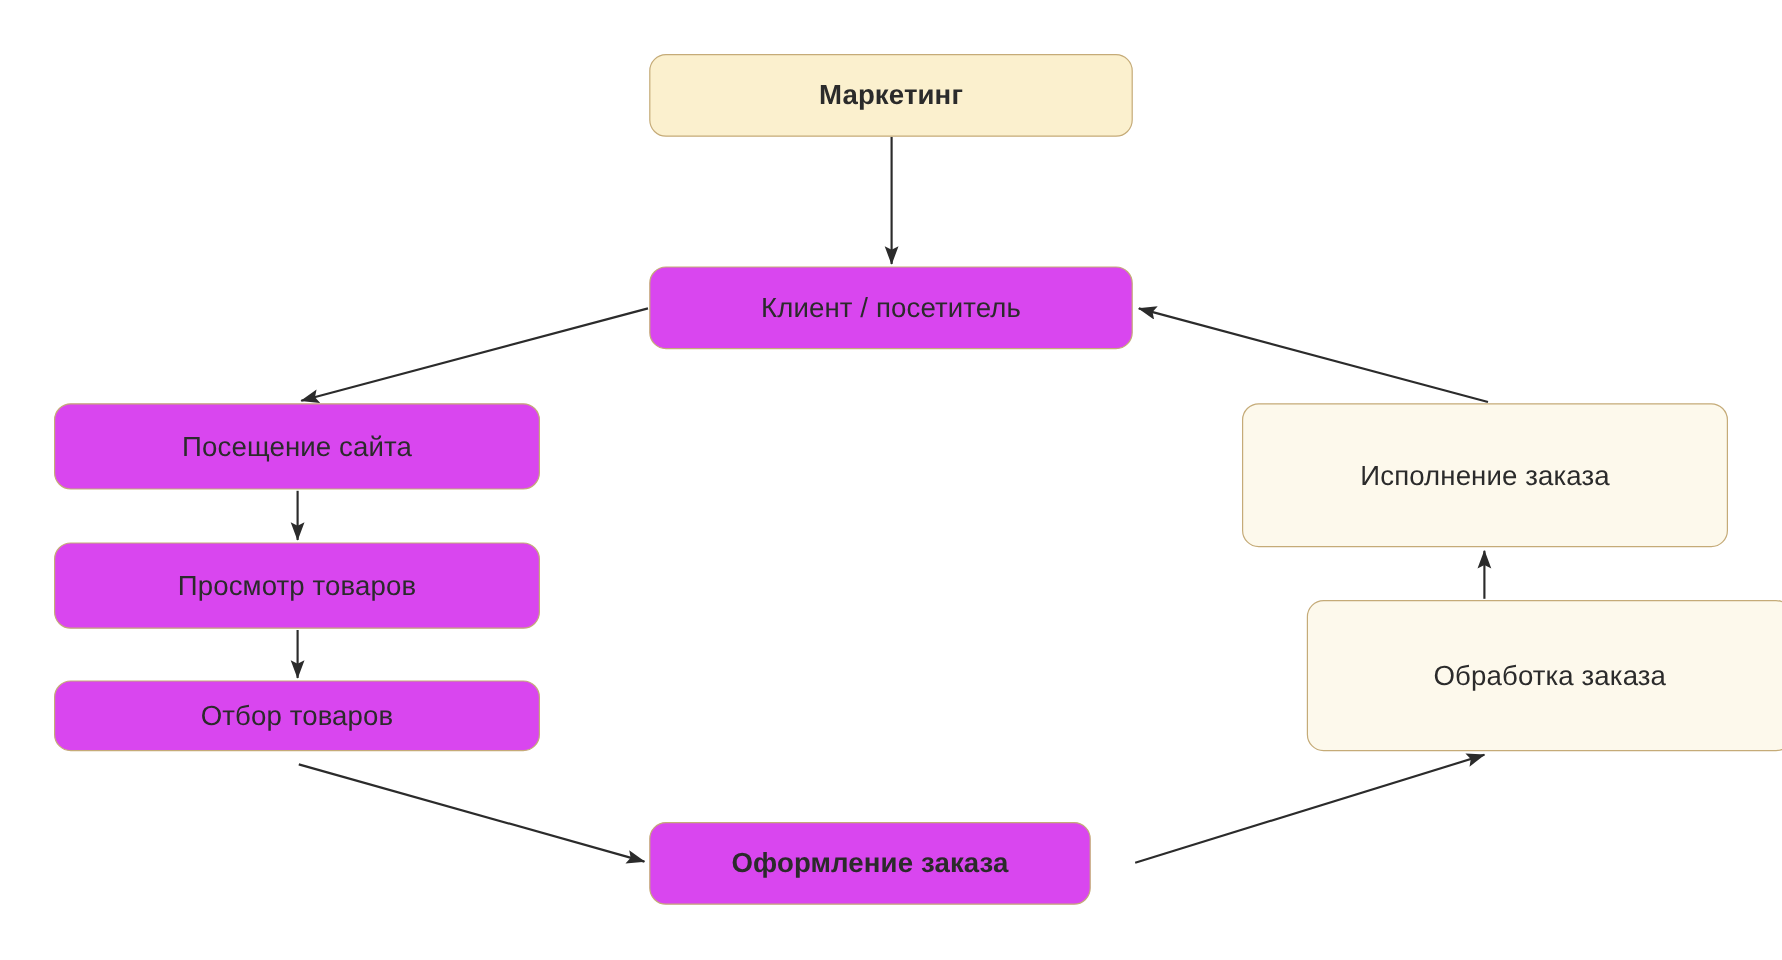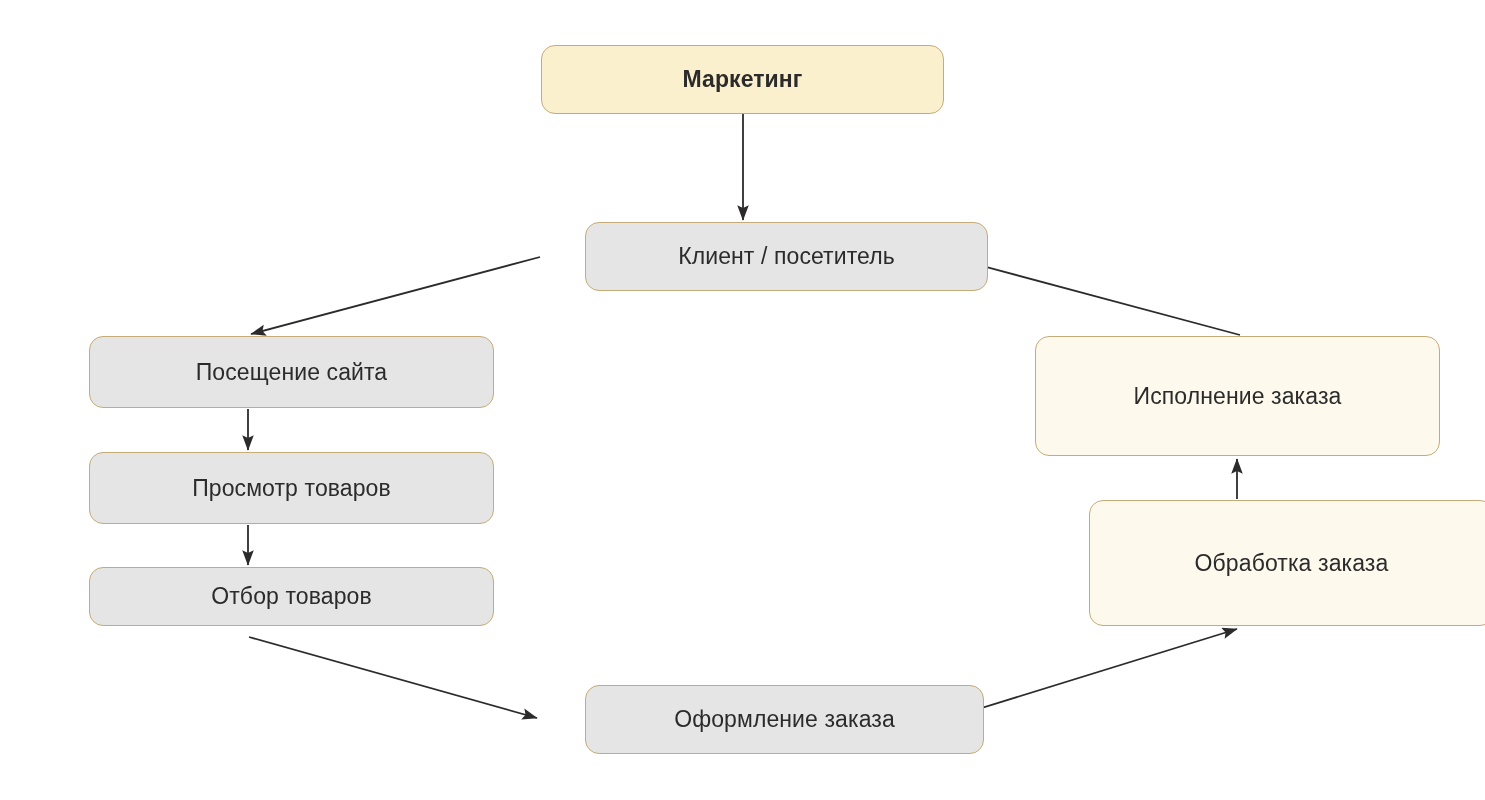--- a/index.html
+++ b/index.html
@@ -42,37 +42,36 @@
     letter-spacing: 0.1px;
     padding: 4px 12px;
   }
   .node.fill-strong {
     background: #FBF0CE;
   }
   .node.fill-soft {
     background: #FDF9EC;
   }
   .node.fill-none {
-    background: #e5e5e5;
-    margin-left: 44px;
+    background: #d946ef;
   }
   .node.emphasis {
     font-weight: bold;
   }
   .node-label {
     display: block;
     white-space: nowrap;
   }
   
   #node-marketing      { left: 541px; top: 45px;  width: 403px; height: 69px; }
   #node-client         { left: 541px; top: 222px; width: 403px; height: 69px; }
   #node-site-visit     { left: 45px;  top: 336px; width: 405px; height: 72px; }
   #node-browse-goods   { left: 45px;  top: 452px; width: 405px; height: 72px; }
   #node-select-goods   { left: 45px;  top: 567px; width: 405px; height: 59px; }
-  #node-checkout       { left: 541px; top: 685px; width: 399px; height: 69px; }
+  #node-checkout       { left: 541px; top: 685px; width: 368px; height: 69px; font-weight: bold; }
   #node-order-process  { left: 1089px; top: 500px; width: 405px; height: 126px; }
   #node-order-fulfill  { left: 1035px; top: 336px; width: 405px; height: 120px; align-items: center; }
 </style>
 </head>
 <body>
 
 <div id="diagram-canvas">
 
   <svg id="edge-layer" viewBox="0 0 1485 800" width="1485" height="800" xmlns="http://www.w3.org/2000/svg">
     <defs>

